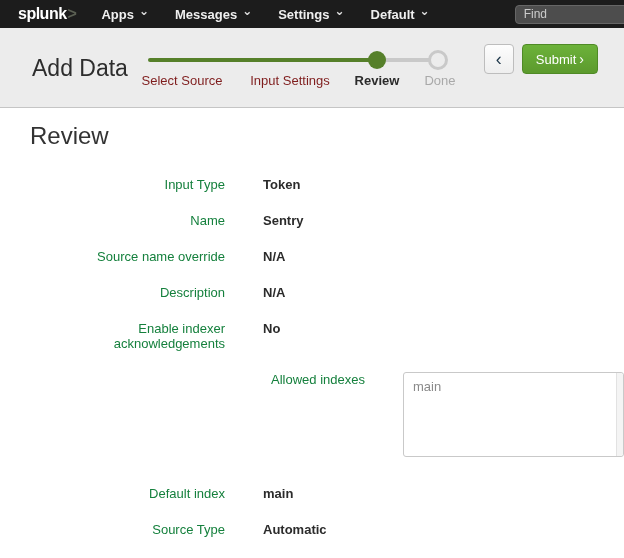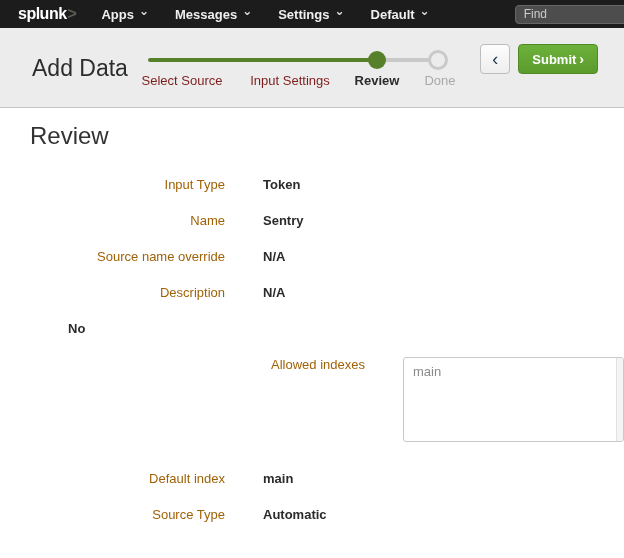--- a/index.html
+++ b/index.html
@@ -62,31 +62,31 @@
     width: 30px; height: 30px;
     background: linear-gradient(#fdfdfd, #eeeeee);
     border: 1px solid #bdbdbd; border-radius: 4px;
     color: #1d3649; font-size: 18px; line-height: 26px; text-align: center;
     cursor: pointer; font-family: inherit;
   }
   .btn-submit {
     height: 30px; padding: 0 13px;
     background: linear-gradient(#6cb23a, #5c9a2d);
     border: 1px solid #4f8a26; border-radius: 4px;
-    color: #ffffff; font-weight: bold; font-size: 13px; cursor: pointer;
+    color: #ffffff; font-weight: normal; font-size: 13px; cursor: pointer;
     font-family: inherit;
   }
   .btn-submit .submit-chev { font-size: 14px; margin-left: 3px; }
 
   
   .main { padding: 14px 0 0 30px; }
   .review-title { font-size: 24px; font-weight: 400; color: #333333; margin-bottom: 27px; }
 
   .frow { display: flex; align-items: flex-start; margin-bottom: 21px; font-size: 13px; line-height: 15px; }
-  .flabel { width: 195px; text-align: right; color: #a16207; flex: none; }
+  .flabel { width: 195px; text-align: right; color: #15803d; flex: none; }
   .fvalue { margin-left: 38px; font-weight: bold; color: #2b2b2b; }
 
   .frow-listbox { margin-bottom: 29px; justify-content: flex-end; }
   .listbox {
     margin-left: 38px; width: 221px; height: 85px;
     border: 1px solid #c9c9c9; border-radius: 3px; background: #ffffff;
     position: relative; padding: 6px 9px; overflow: hidden; cursor: default;
   }
   .listbox-item { color: #8a8a8a; font-size: 13px; }
   .scroll-track {
@@ -157,20 +157,21 @@
     <div class="flabel">Source name override</div>
     <div class="fvalue">N/A</div>
   </div>
 
   <div class="frow">
     <div class="flabel">Description</div>
     <div class="fvalue">N/A</div>
   </div>
 
   <div class="frow">
+    <div class="flabel">Enable indexer acknowledgements</div>
     <div class="fvalue">No</div>
   </div>
 
   <div class="frow frow-listbox">
     <div class="flabel">Allowed indexes</div>
     <div class="listbox">
       <div class="listbox-item">main</div>
       <div class="scroll-track"></div>
     </div>
   </div>

